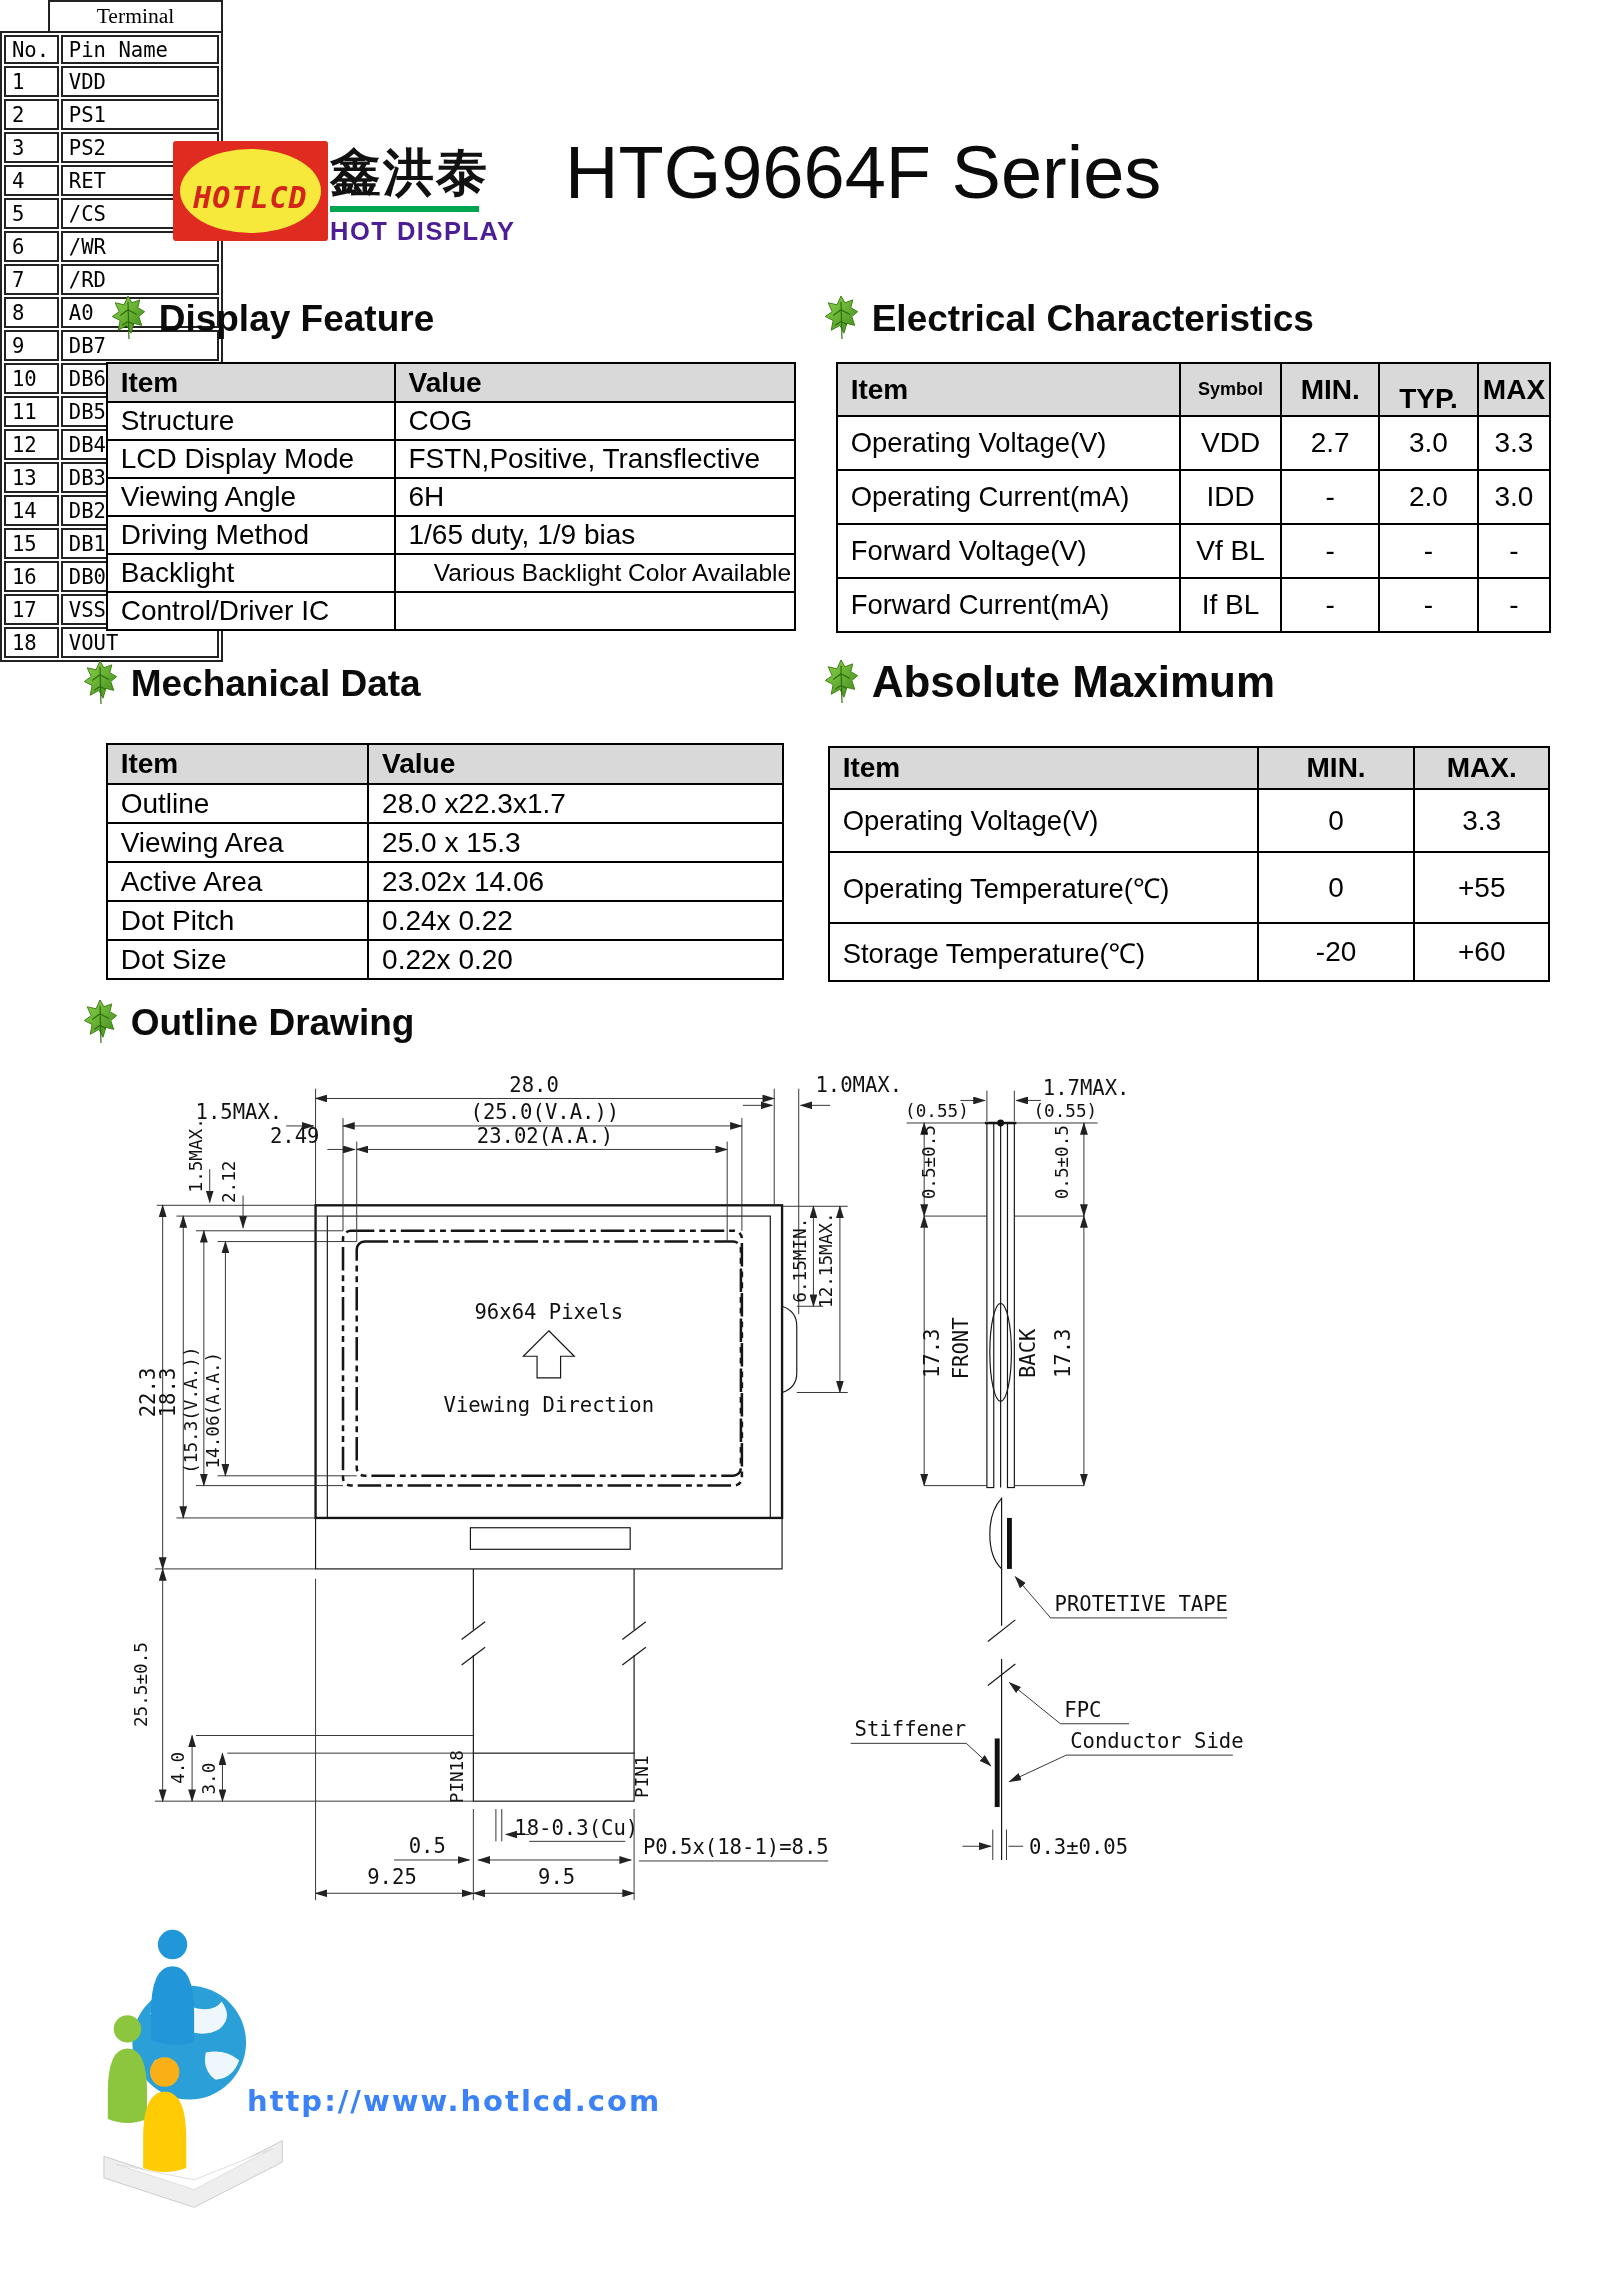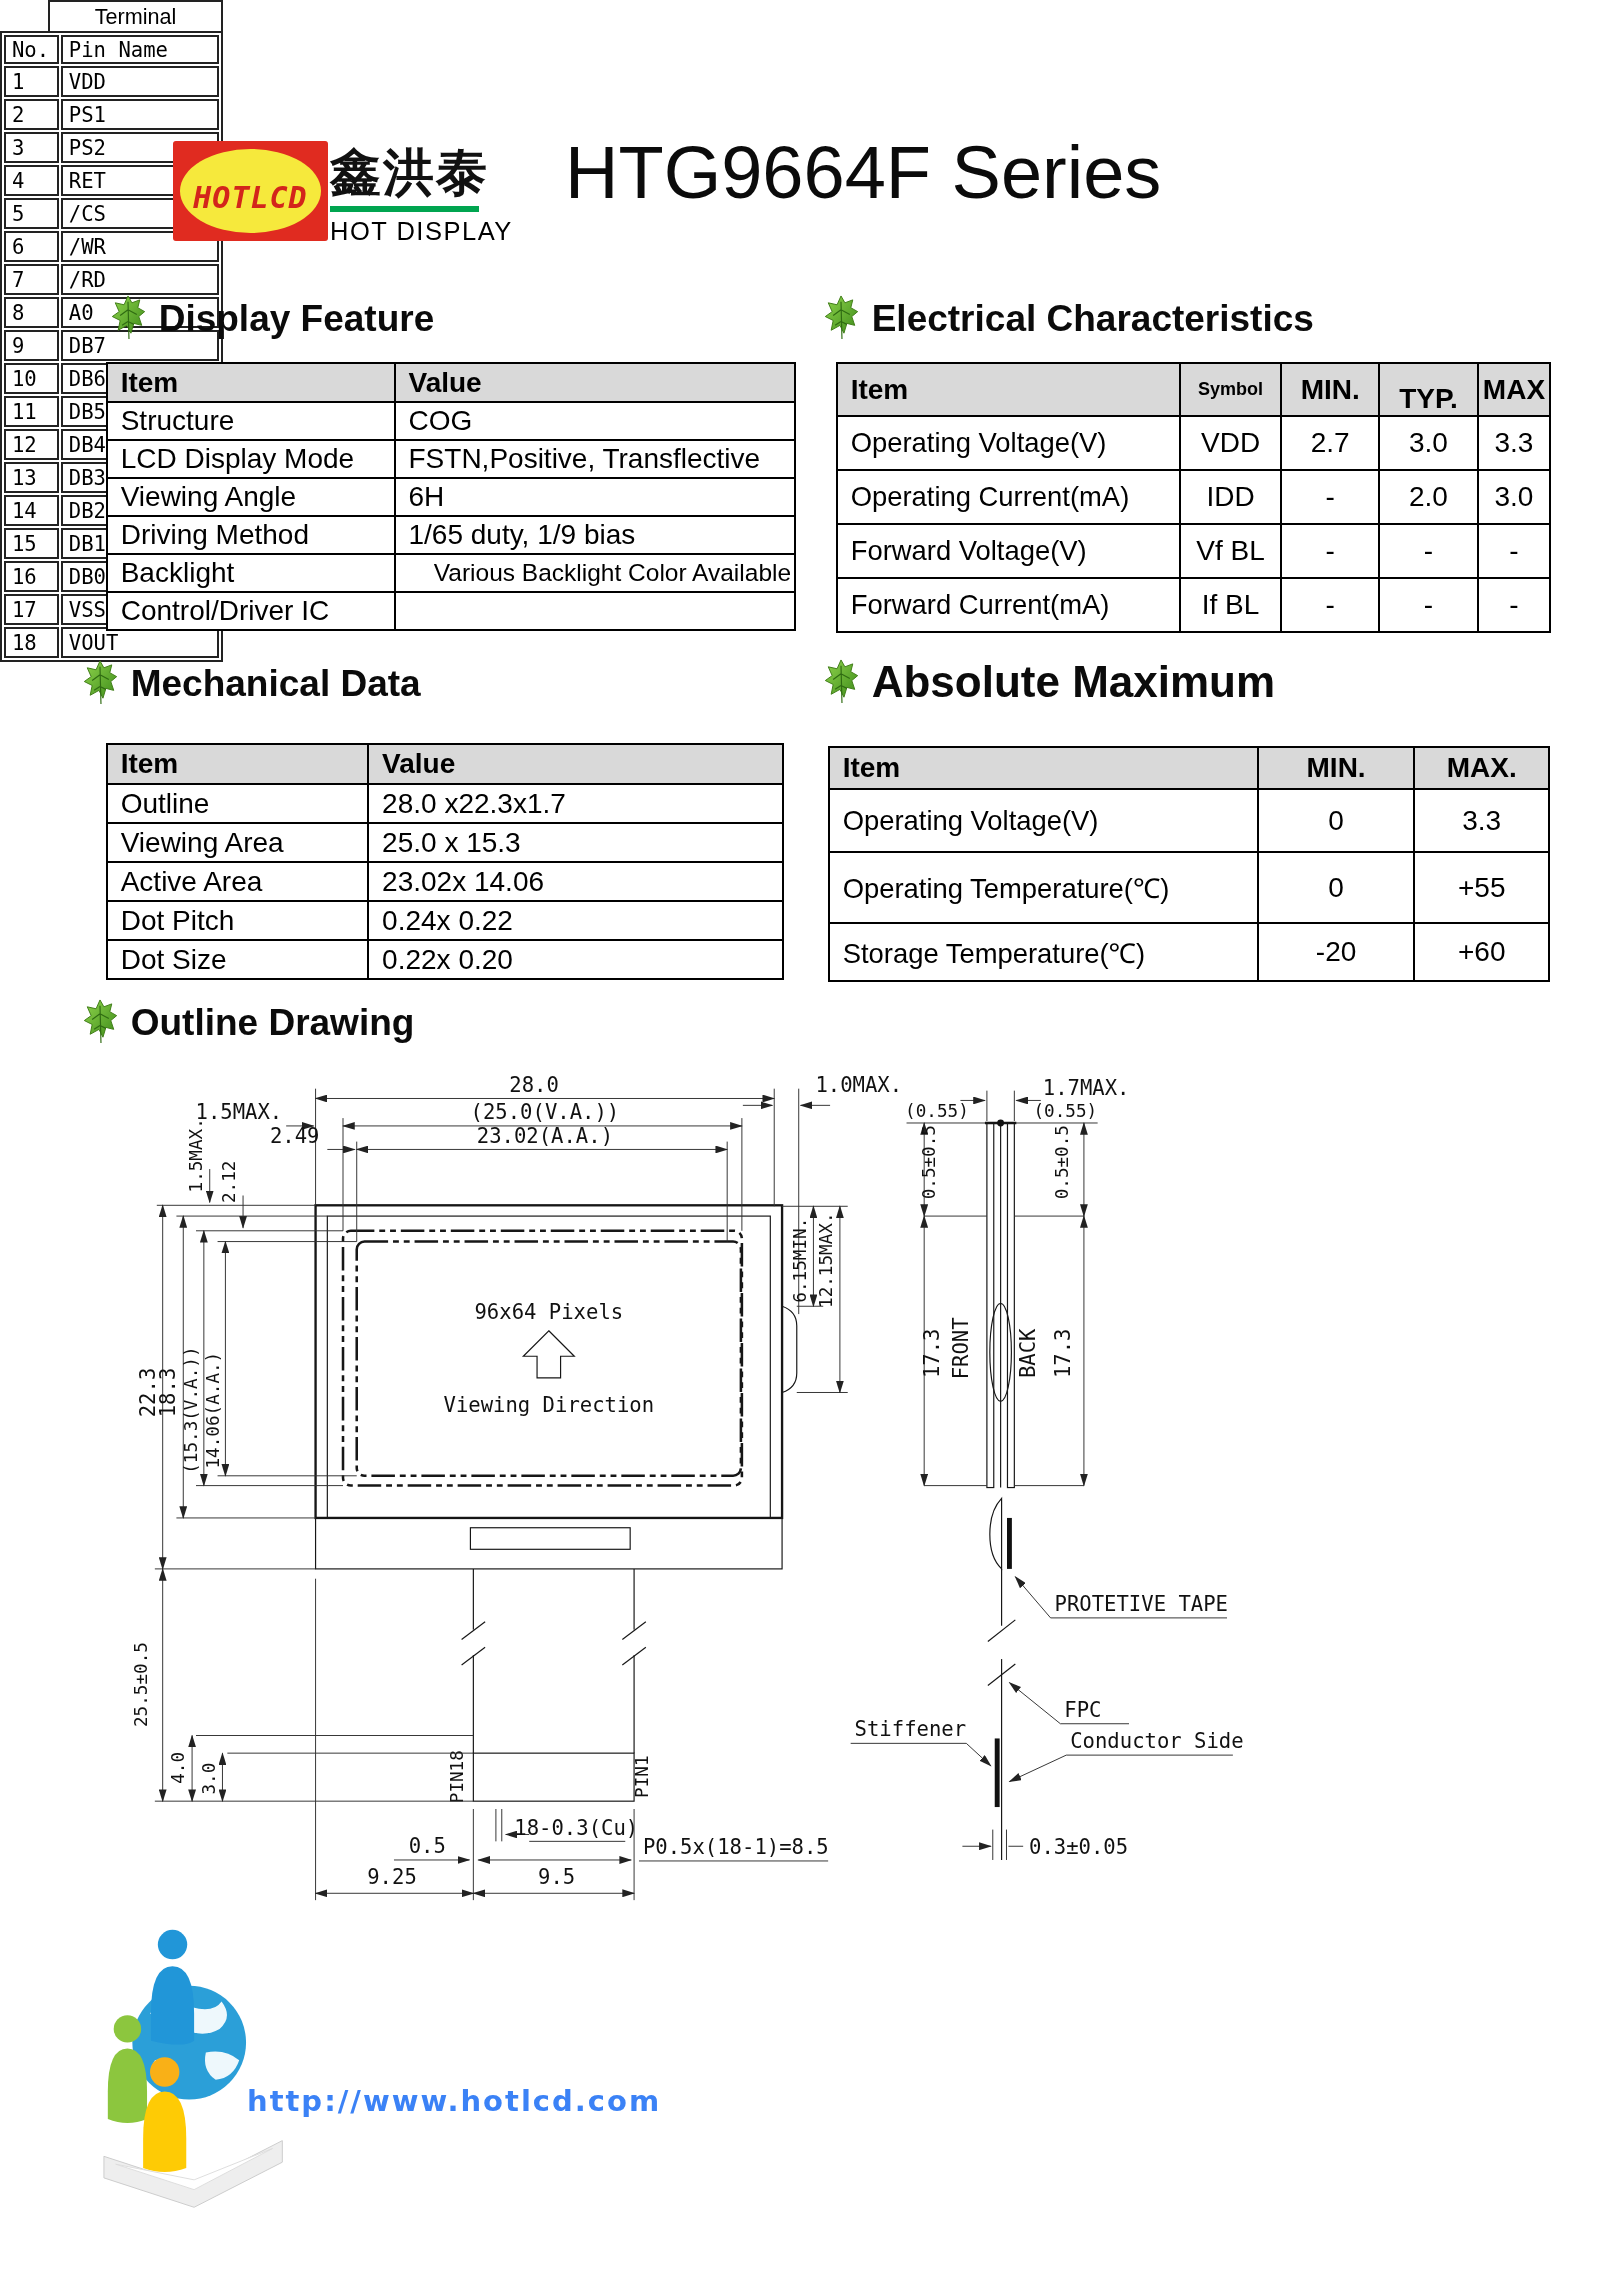--- a/index.html
+++ b/index.html
@@ -7,21 +7,21 @@
         font-family:"Liberation Sans",sans-serif;color:#000;}
   
   #logo-box{position:absolute;left:173px;top:141px;width:155px;height:100px;background:#e02b20;border-radius:2.9px;}
   #logo-ellipse{position:absolute;left:6.9px;top:7.8px;width:141px;height:84px;background:#f6e93c;border-radius:50%;}
   #logo-brand{position:absolute;left:0;top:39px;width:155px;text-align:center;
       font-family:"DejaVu Sans Mono",monospace;font-style:italic;font-weight:bold;
       font-size:30px;color:#d3251b;letter-spacing:1px;}
   #logo-cn{position:absolute;left:330px;top:139px;width:151px;font-weight:bold;font-size:51px;letter-spacing:2px;color:#111;
       font-family:"Liberation Sans",sans-serif;white-space:nowrap;}
   #logo-bar{position:absolute;left:330px;top:206px;width:149px;height:5.9px;background:#00a550;}
-  #logo-tag{position:absolute;left:330px;top:217px;font-weight:normal;font-size:25.5px;color:#000000;letter-spacing:1.5px;white-space:nowrap;}
+  #logo-tag{position:absolute;left:330px;top:217px;font-weight:bold;font-size:25.5px;color:#4c1d95;letter-spacing:1.5px;white-space:nowrap;}
   #doc-title{position:absolute;left:565px;top:130px;font-size:74px;color:#0b0b0b;white-space:nowrap;}
   
   .sec{position:absolute;display:flex;align-items:center;gap:12.7px;}
   .sec .txt{font-weight:bold;font-size:37px;color:#0b0b0b;white-space:nowrap;}
   .sec.big .txt{font-size:44px;}
   .leaf{width:36px;height:49px;flex:0 0 auto;}
   
   table.dt{position:absolute;border-collapse:collapse;table-layout:fixed;background:#fff;}
   table.dt th,table.dt td{border:2px solid #000;font-size:28px;padding:0 0 0 12.7px;text-align:left;
       overflow:hidden;white-space:nowrap;}
@@ -50,21 +50,21 @@
   #t-abs tbody tr:nth-child(2){height:71px;}
   #t-abs tbody tr:nth-child(3){height:58px;}
   #t-abs th:nth-child(1){width:57.5%;}
   #t-abs th:nth-child(2){width:21.5%;}
   #t-abs th:nth-child(n+2),#t-abs td:nth-child(n+2){text-align:center;padding:0;}
   #t-abs td:nth-child(1){font-size:27.4px;}
   
   #t-term{left:1308px;top:1135px;width:223px;border:2px solid #222;
       font-family:"DejaVu Sans Mono",monospace;}
   #t-term caption{border:2px solid #222;border-bottom:none;font-size:21.6px;height:29px;line-height:29px;
-      font-family:Liberation Sans, sans-serif;margin-left:48px;}
+      font-family:Liberation Serif, serif;margin-left:48px;}
   #t-term th,#t-term td{border:2px solid #222;background:#fff;font-weight:normal;
       font-size:20.6px;padding:0 0 0 5.9px;text-align:left;white-space:nowrap;}
   #t-term thead tr{height:29px;margin-top:48px;} #t-term tbody tr{height:31px;}
   #t-term th:nth-child(1){width:45px;}
   
   #draw{position:absolute;left:0;top:1059px;}
   .ln{stroke:#161616;stroke-width:1.2;fill:none;}
   .tk{stroke-width:2.4;}
   .dd{stroke-dasharray:24 5 6 5 6 5;stroke-width:2.6;}
   .dim{stroke:#333;stroke-width:1;fill:none;}

